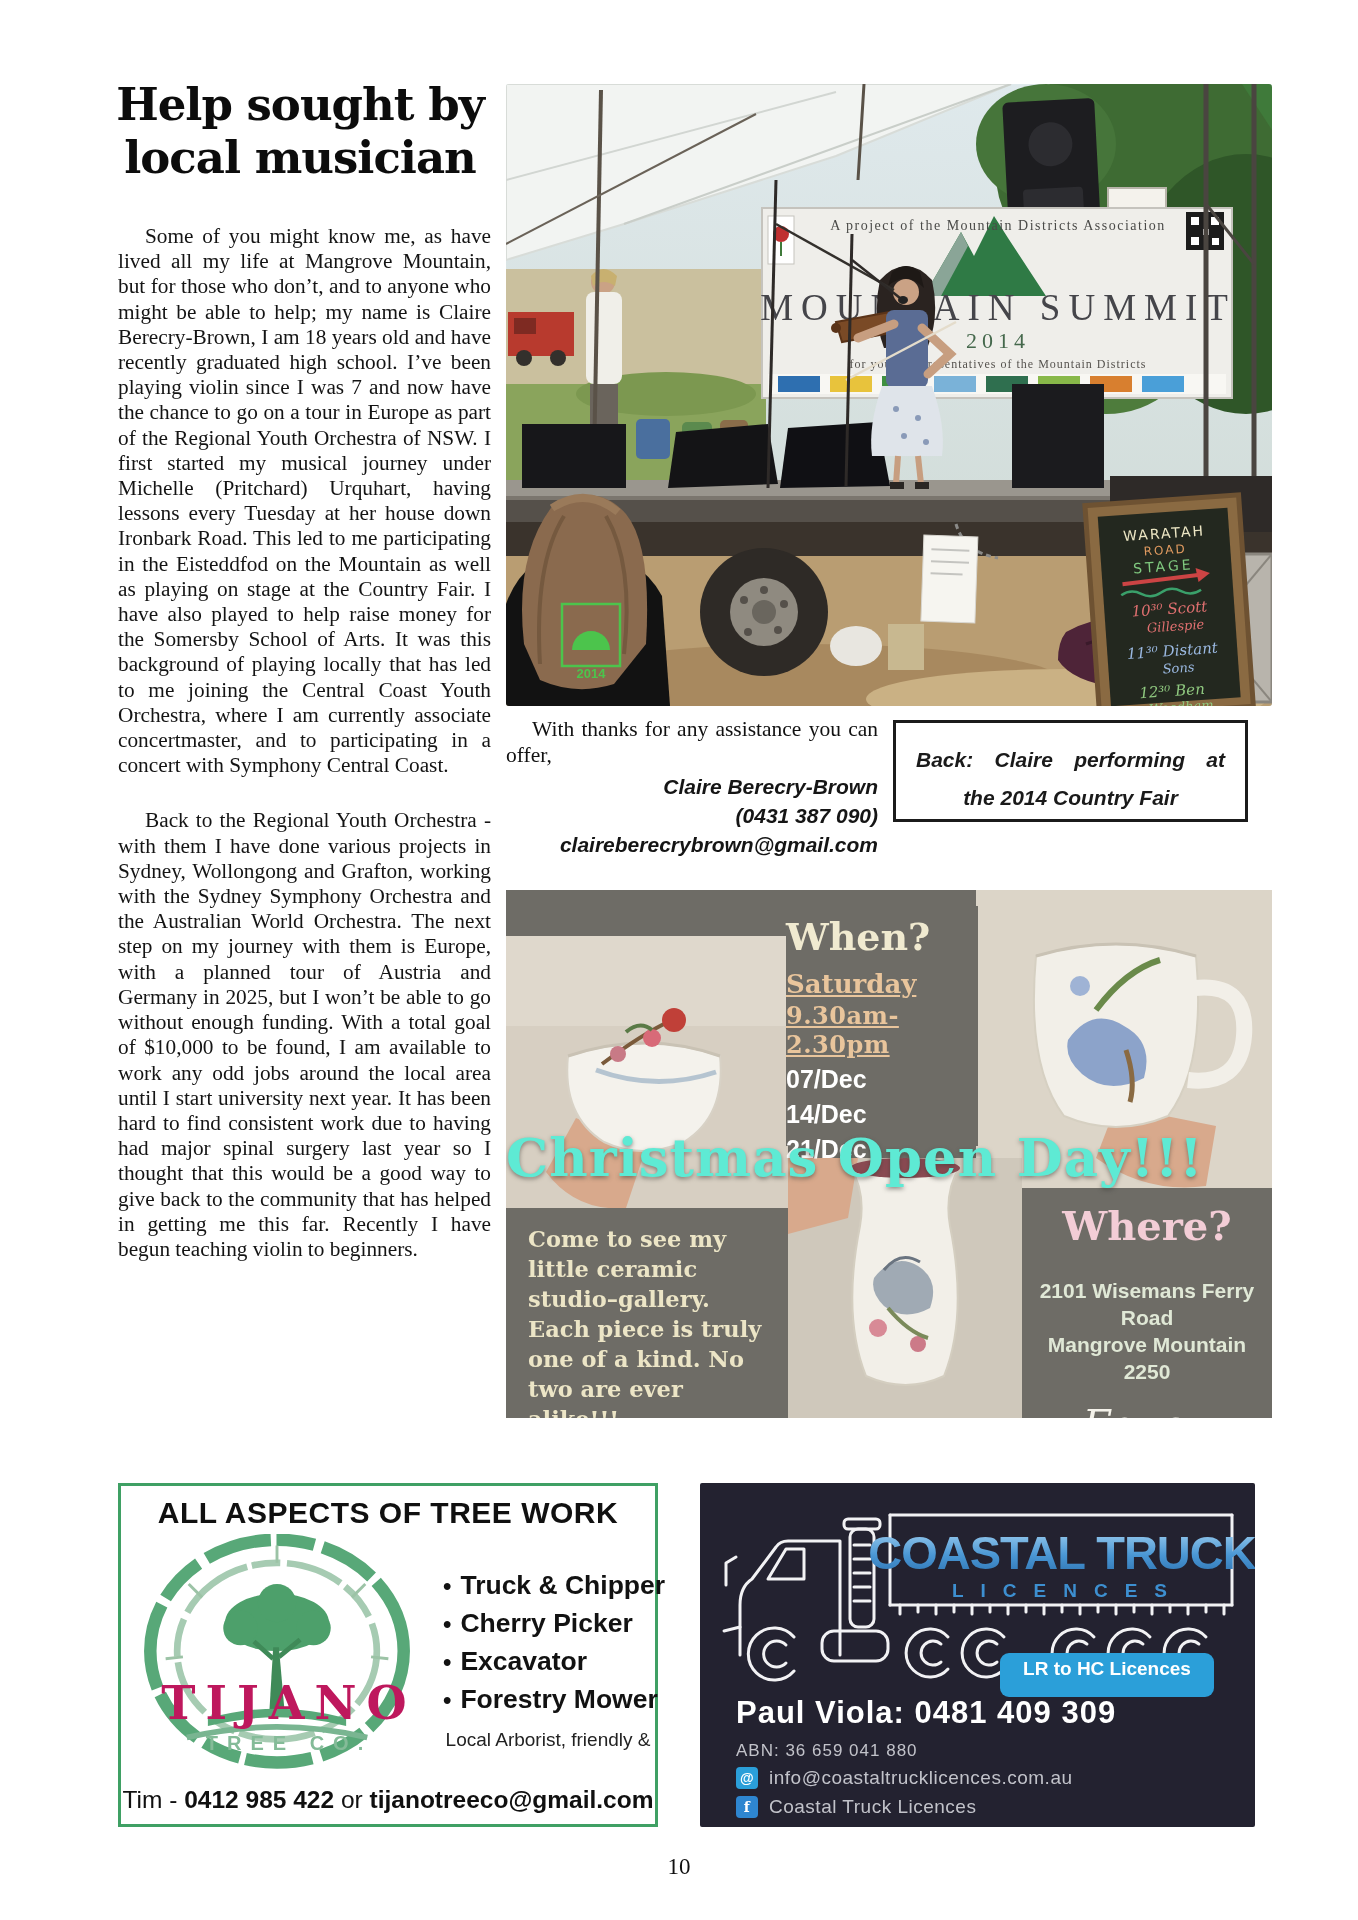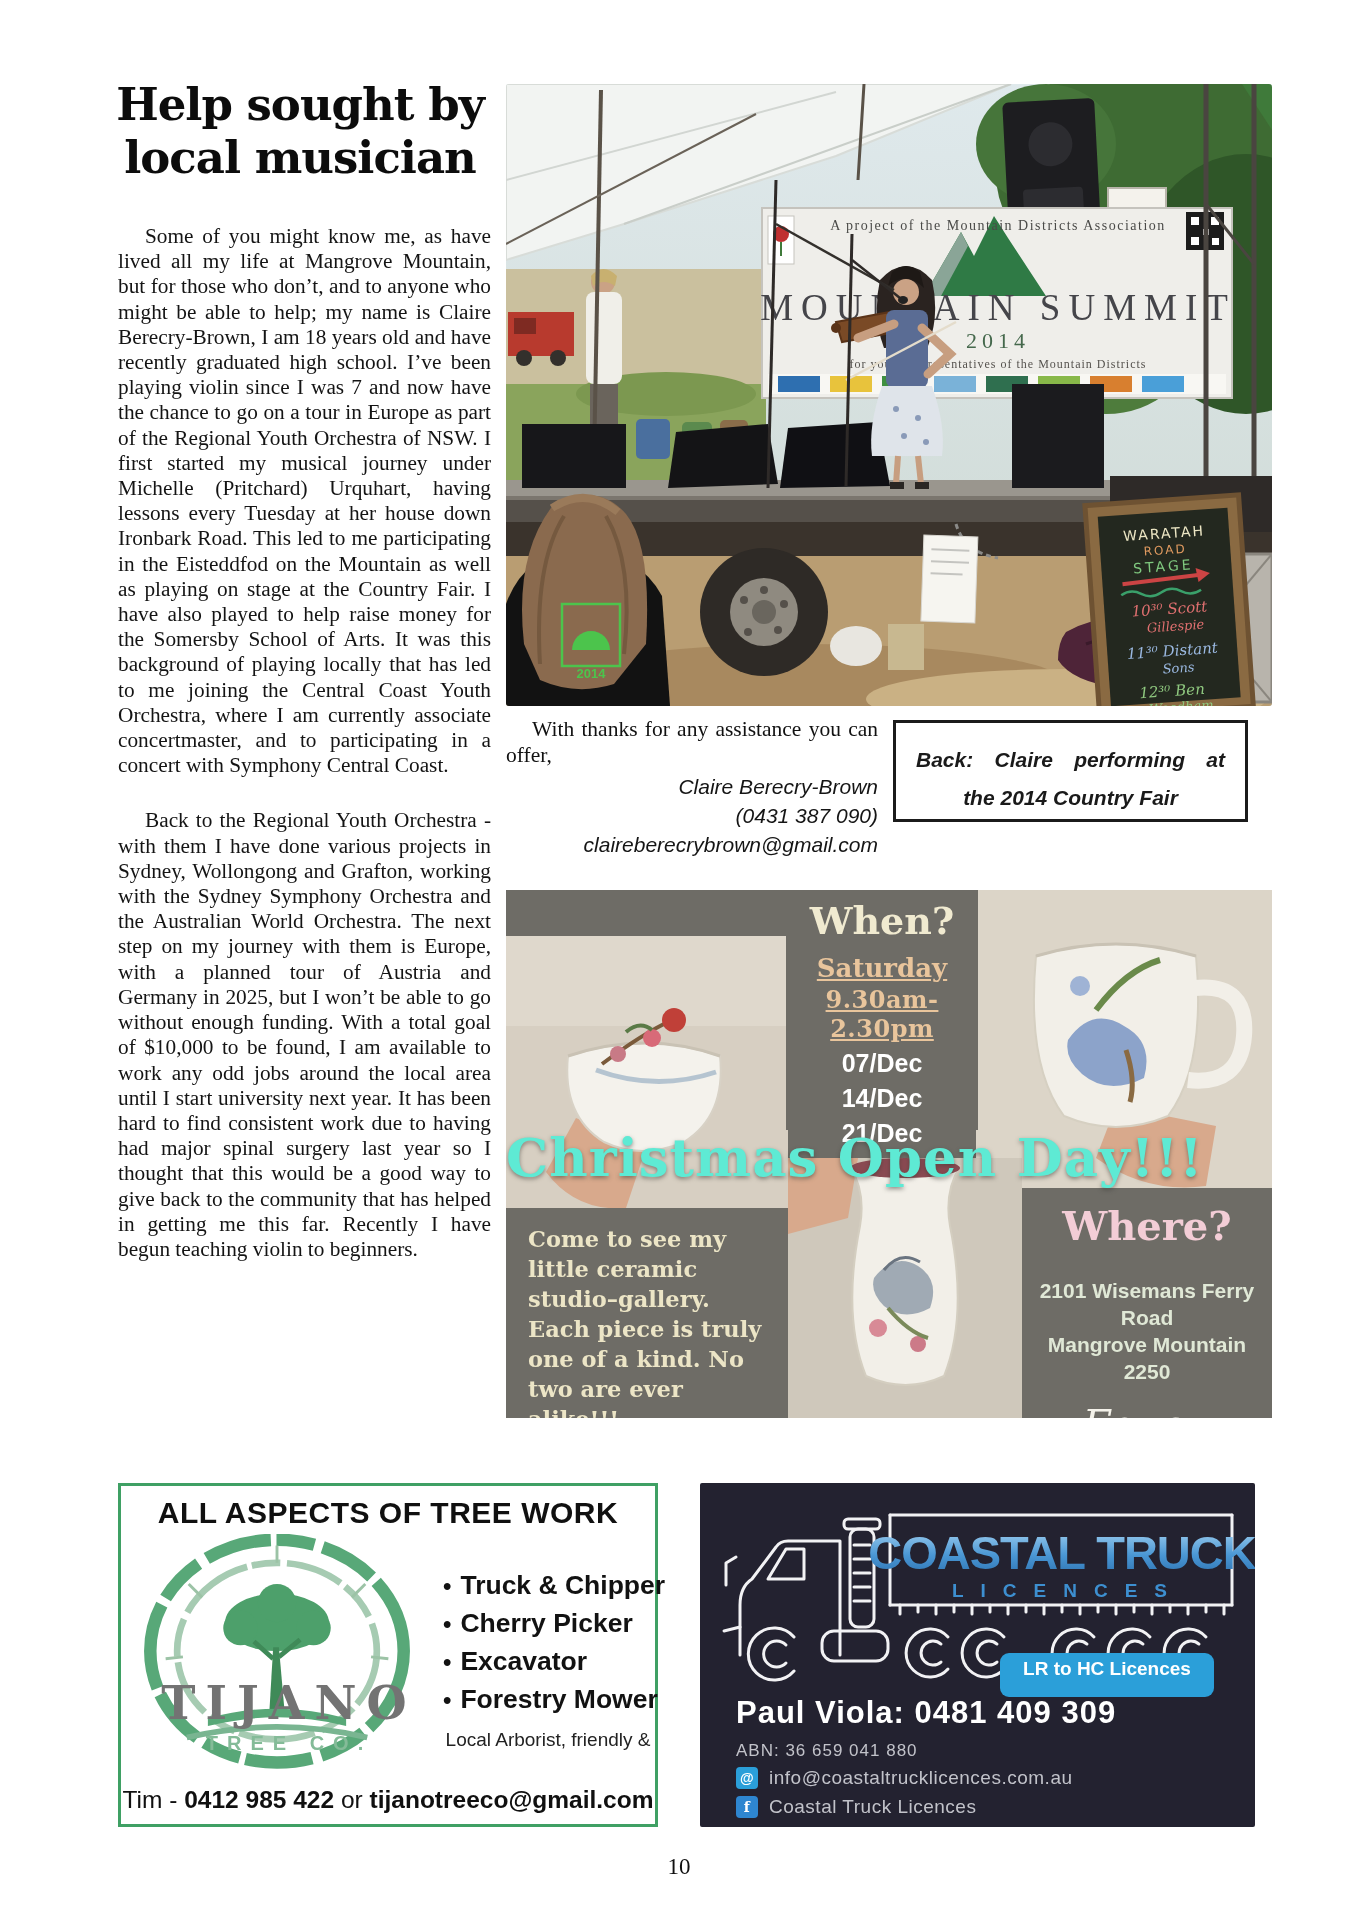--- a/index.html
+++ b/index.html
@@ -11,52 +11,52 @@
   .article-body{position:absolute;left:118px;top:224px;width:373px;font-size:21.3px;line-height:25.2px;text-align:justify;color:#141414;}
   .article-body p{margin:0 0 30px 0;text-indent:27px;}
 
   
   .photo{position:absolute;left:506px;top:84px;width:766px;height:622px;overflow:hidden;border-radius:3px;background:#cfd8d8;}
   .photo svg{display:block;}
 
   
   .thanks{position:absolute;left:506px;top:716px;width:372px;font-size:21.5px;line-height:26px;text-align:justify;}
   .thanks .lead{text-indent:26px;margin:0;}
-  .contact{margin-top:4px;text-align:right;font-family:"Liberation Sans",sans-serif;font-style:italic;font-weight:normal;font-size:21px;line-height:29px;color:#151515;}
+  .contact{margin-top:4px;text-align:right;font-family:"Liberation Sans",sans-serif;font-style:italic;font-weight:bold;font-size:21px;line-height:29px;color:#151515;}
 
   
   .caption-box{position:absolute;left:893px;top:720px;width:355px;height:102px;border:3px solid #1b1b1b;
     font-family:"Liberation Sans",sans-serif;font-style:italic;font-weight:bold;font-size:21px;color:#1a1a1a;
     padding:18px 20px 0 20px;box-sizing:border-box;line-height:38px;}
   .caption-box .l1{text-align:justify;text-align-last:justify;}
   .caption-box .l2{text-align:center;}
 
   
   .xmas{position:absolute;left:506px;top:890px;width:766px;height:528px;background:#6e6c66;overflow:hidden;}
   .xmas .ph{position:absolute;overflow:hidden;}
-  .panel-when{position:absolute;left:280px;top:0;width:192px;height:240px;background:#6e6c66;text-align:center;}
+  .panel-when{position:absolute;left:280px;top:16px;width:192px;height:240px;background:#6e6c66;text-align:left;}
   .when-title{font-family:"DejaVu Serif",serif;font-weight:bold;font-size:38px;color:#f0ead0;margin-top:8px;}
   .when-day{font-family:"DejaVu Serif",serif;font-weight:bold;font-size:26px;color:#e9c59c;text-decoration:underline;margin-top:10px;}
   .when-time{font-family:"DejaVu Serif",serif;font-weight:bold;font-size:24px;color:#e9c59c;text-decoration:underline;margin-top:2px;letter-spacing:.5px;}
   .when-date{font-family:"Liberation Sans",sans-serif;font-weight:bold;font-size:25px;color:#ffffff;margin-top:6px;}
   .xmas-title{position:absolute;left:0;top:236px;width:766px;text-align:left;z-index:6;
     font-family:"DejaVu Serif",serif;font-weight:bold;font-size:53px;color:#5eead4;letter-spacing:1px;
     text-shadow:0 2px 4px rgba(60,58,52,.55);}
   .panel-pitch{position:absolute;left:0;top:318px;width:282px;height:210px;background:#6e6c66;z-index:5;}
   .pitch-text{font-family:"DejaVu Serif",serif;font-weight:bold;font-size:22.5px;line-height:30px;color:#ece5c6;padding:16px 14px 0 22px;}
   .panel-where{position:absolute;left:516px;top:298px;width:250px;height:230px;background:#6e6c66;text-align:center;z-index:5;}
   .where-title{font-family:"DejaVu Serif",serif;font-weight:bold;font-size:40px;color:#f3cdd6;margin-top:14px;}
   .where-addr{font-family:"Liberation Sans",sans-serif;font-weight:bold;font-size:21px;line-height:27px;color:#e0e8d6;margin-top:28px;}
   .studio-sig{font-family:"DejaVu Serif",serif;font-style:italic;font-size:40px;color:#f4f2ea;margin-top:16px;letter-spacing:2px;}
 
   
   .tree-ad{position:absolute;left:118px;top:1483px;width:540px;height:344px;border:3px solid #3fa064;background:#fff;box-sizing:border-box;}
   .tree-title{position:absolute;left:0;top:10px;width:100%;text-align:center;font-family:"Liberation Sans",sans-serif;font-weight:bold;font-size:30px;letter-spacing:.5px;color:#101010;}
   .tree-logo{position:absolute;left:6px;top:48px;width:300px;height:240px;}
-  .tijano{position:absolute;left:8px;top:190px;width:320px;text-align:center;font-family:"DejaVu Serif",serif;font-weight:bold;font-size:46px;letter-spacing:10px;color:#737373;}
+  .tijano{position:absolute;left:8px;top:190px;width:320px;text-align:center;font-family:"DejaVu Serif",serif;font-weight:bold;font-size:46px;letter-spacing:10px;color:#be185d;}
   .treeco{position:absolute;left:8px;top:246px;width:320px;text-align:center;font-family:"Liberation Sans",sans-serif;font-weight:bold;font-size:20px;letter-spacing:9px;color:#84bb98;}
   .tree-services{position:absolute;left:322px;top:84px;width:215px;font-family:"Liberation Sans",sans-serif;font-weight:bold;font-size:26.5px;color:#121212;}
   .tree-services .svc{margin-bottom:7px;white-space:nowrap;}
   .tree-services .svc::before{content:"•";margin-right:9px;font-size:24px;}
   .tree-blurb{position:absolute;left:318px;top:242px;width:218px;text-align:center;font-family:"Liberation Sans",sans-serif;font-size:19px;line-height:24px;color:#222;}
   .tree-contact{position:absolute;left:0;top:300px;width:100%;text-align:center;font-family:"Liberation Sans",sans-serif;font-size:24.5px;color:#101010;}
   .tree-contact b{font-weight:bold;}
 
   
   .truck-ad{position:absolute;left:700px;top:1483px;width:555px;height:344px;background:#232230;overflow:hidden;border-radius:2px;}

